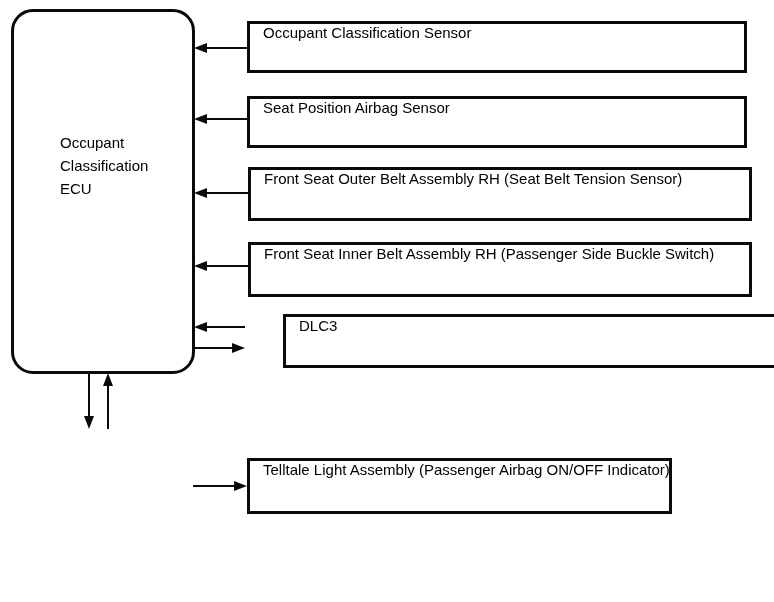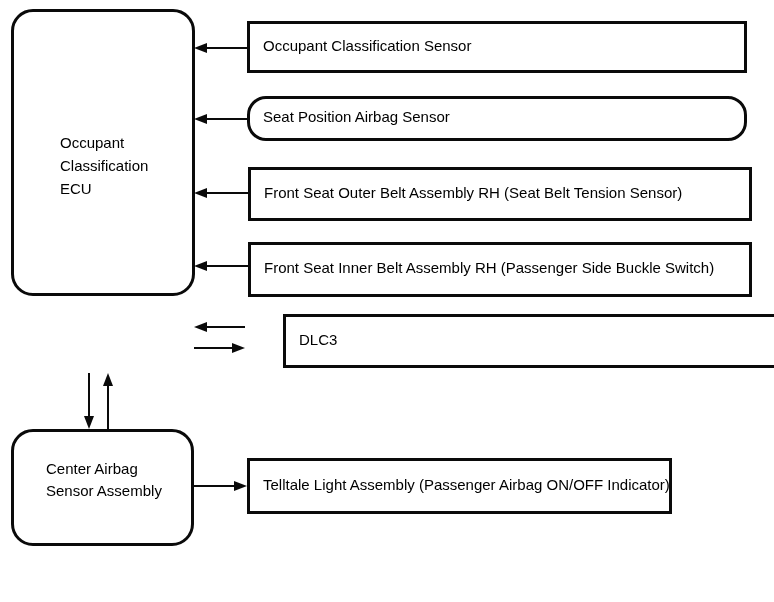--- a/index.html
+++ b/index.html
@@ -17,48 +17,48 @@
     overflow: hidden;
   }
   
   .round-box {
     position: absolute;
     border: 3px solid #0a0a0a;
     border-radius: 22px;
     background: #ffffff;
     box-sizing: border-box;
   }
-  #ecu-box   { left: 11px; top: 9px;   width: 184px; height: 287px; }
+  #ecu-box   { left: 11px; top: 9px;   width: 184px; height: 365px; }
   #center-box{ left: 11px; top: 429px; width: 183px; height: 117px; }
 
   .round-box .label {
     position: absolute;
     font-size: 15px;
     line-height: 23px;
     white-space: nowrap;
   }
   #ecu-box .label    { left: 46px; top: 119px; }
   #center-box .label { left: 32px; top: 26px; line-height: 22px; }
   .label span { display: block; }
 
   
   .rect-box {
     position: absolute;
     border: 3px solid #0a0a0a;
     background: #ffffff;
     box-sizing: border-box;
     display: flex;
-    align-items: center;
+    align-items: flex-start;
     font-size: 15px;
     padding-left: 13px;
     padding-bottom: 4px;
     white-space: nowrap;
   }
   #box-0 { left: 247px; top: 21px;  width: 500px; height: 52px; }
-  #box-1 { left: 247px; top: 96px;  width: 500px; height: 45px; border-radius: 19px; }
+  #box-1 { left: 247px; top: 96px;  width: 500px; height: 52px; }
   #box-2 { left: 248px; top: 167px; width: 504px; height: 54px; }
   #box-3 { left: 248px; top: 242px; width: 504px; height: 55px; }
   #box-4 { left: 245px; top: 314px; width: 507px; height: 54px; margin-left: 38px; }
   #box-5 { left: 247px; top: 458px; width: 425px; height: 56px; }
 
   
   .hline { position: absolute; height: 2px; background: #0a0a0a; }
   .vline { position: absolute; width: 2px;  background: #0a0a0a; }
 
   
@@ -83,26 +83,20 @@
 <div id="canvas">
 
   <div id="ecu-box" class="round-box">
     <div class="label">
       <span>Occupant</span>
       <span>Classification</span>
       <span>ECU</span>
     </div>
   </div>
 
-  <div id="center-box" class="round-box">
-    <div class="label">
-      <span>Center Airbag</span>
-      <span>Sensor Assembly</span>
-    </div>
-  </div>
 
   <div id="box-0" class="rect-box">
     <span>Occupant Classification Sensor</span>
   </div>
   <div id="box-1" class="rect-box">
     <span>Seat Position Airbag Sensor</span>
   </div>
   <div id="box-2" class="rect-box">
     <span>Front Seat Outer Belt Assembly RH (Seat Belt Tension Sensor)</span>
   </div>

